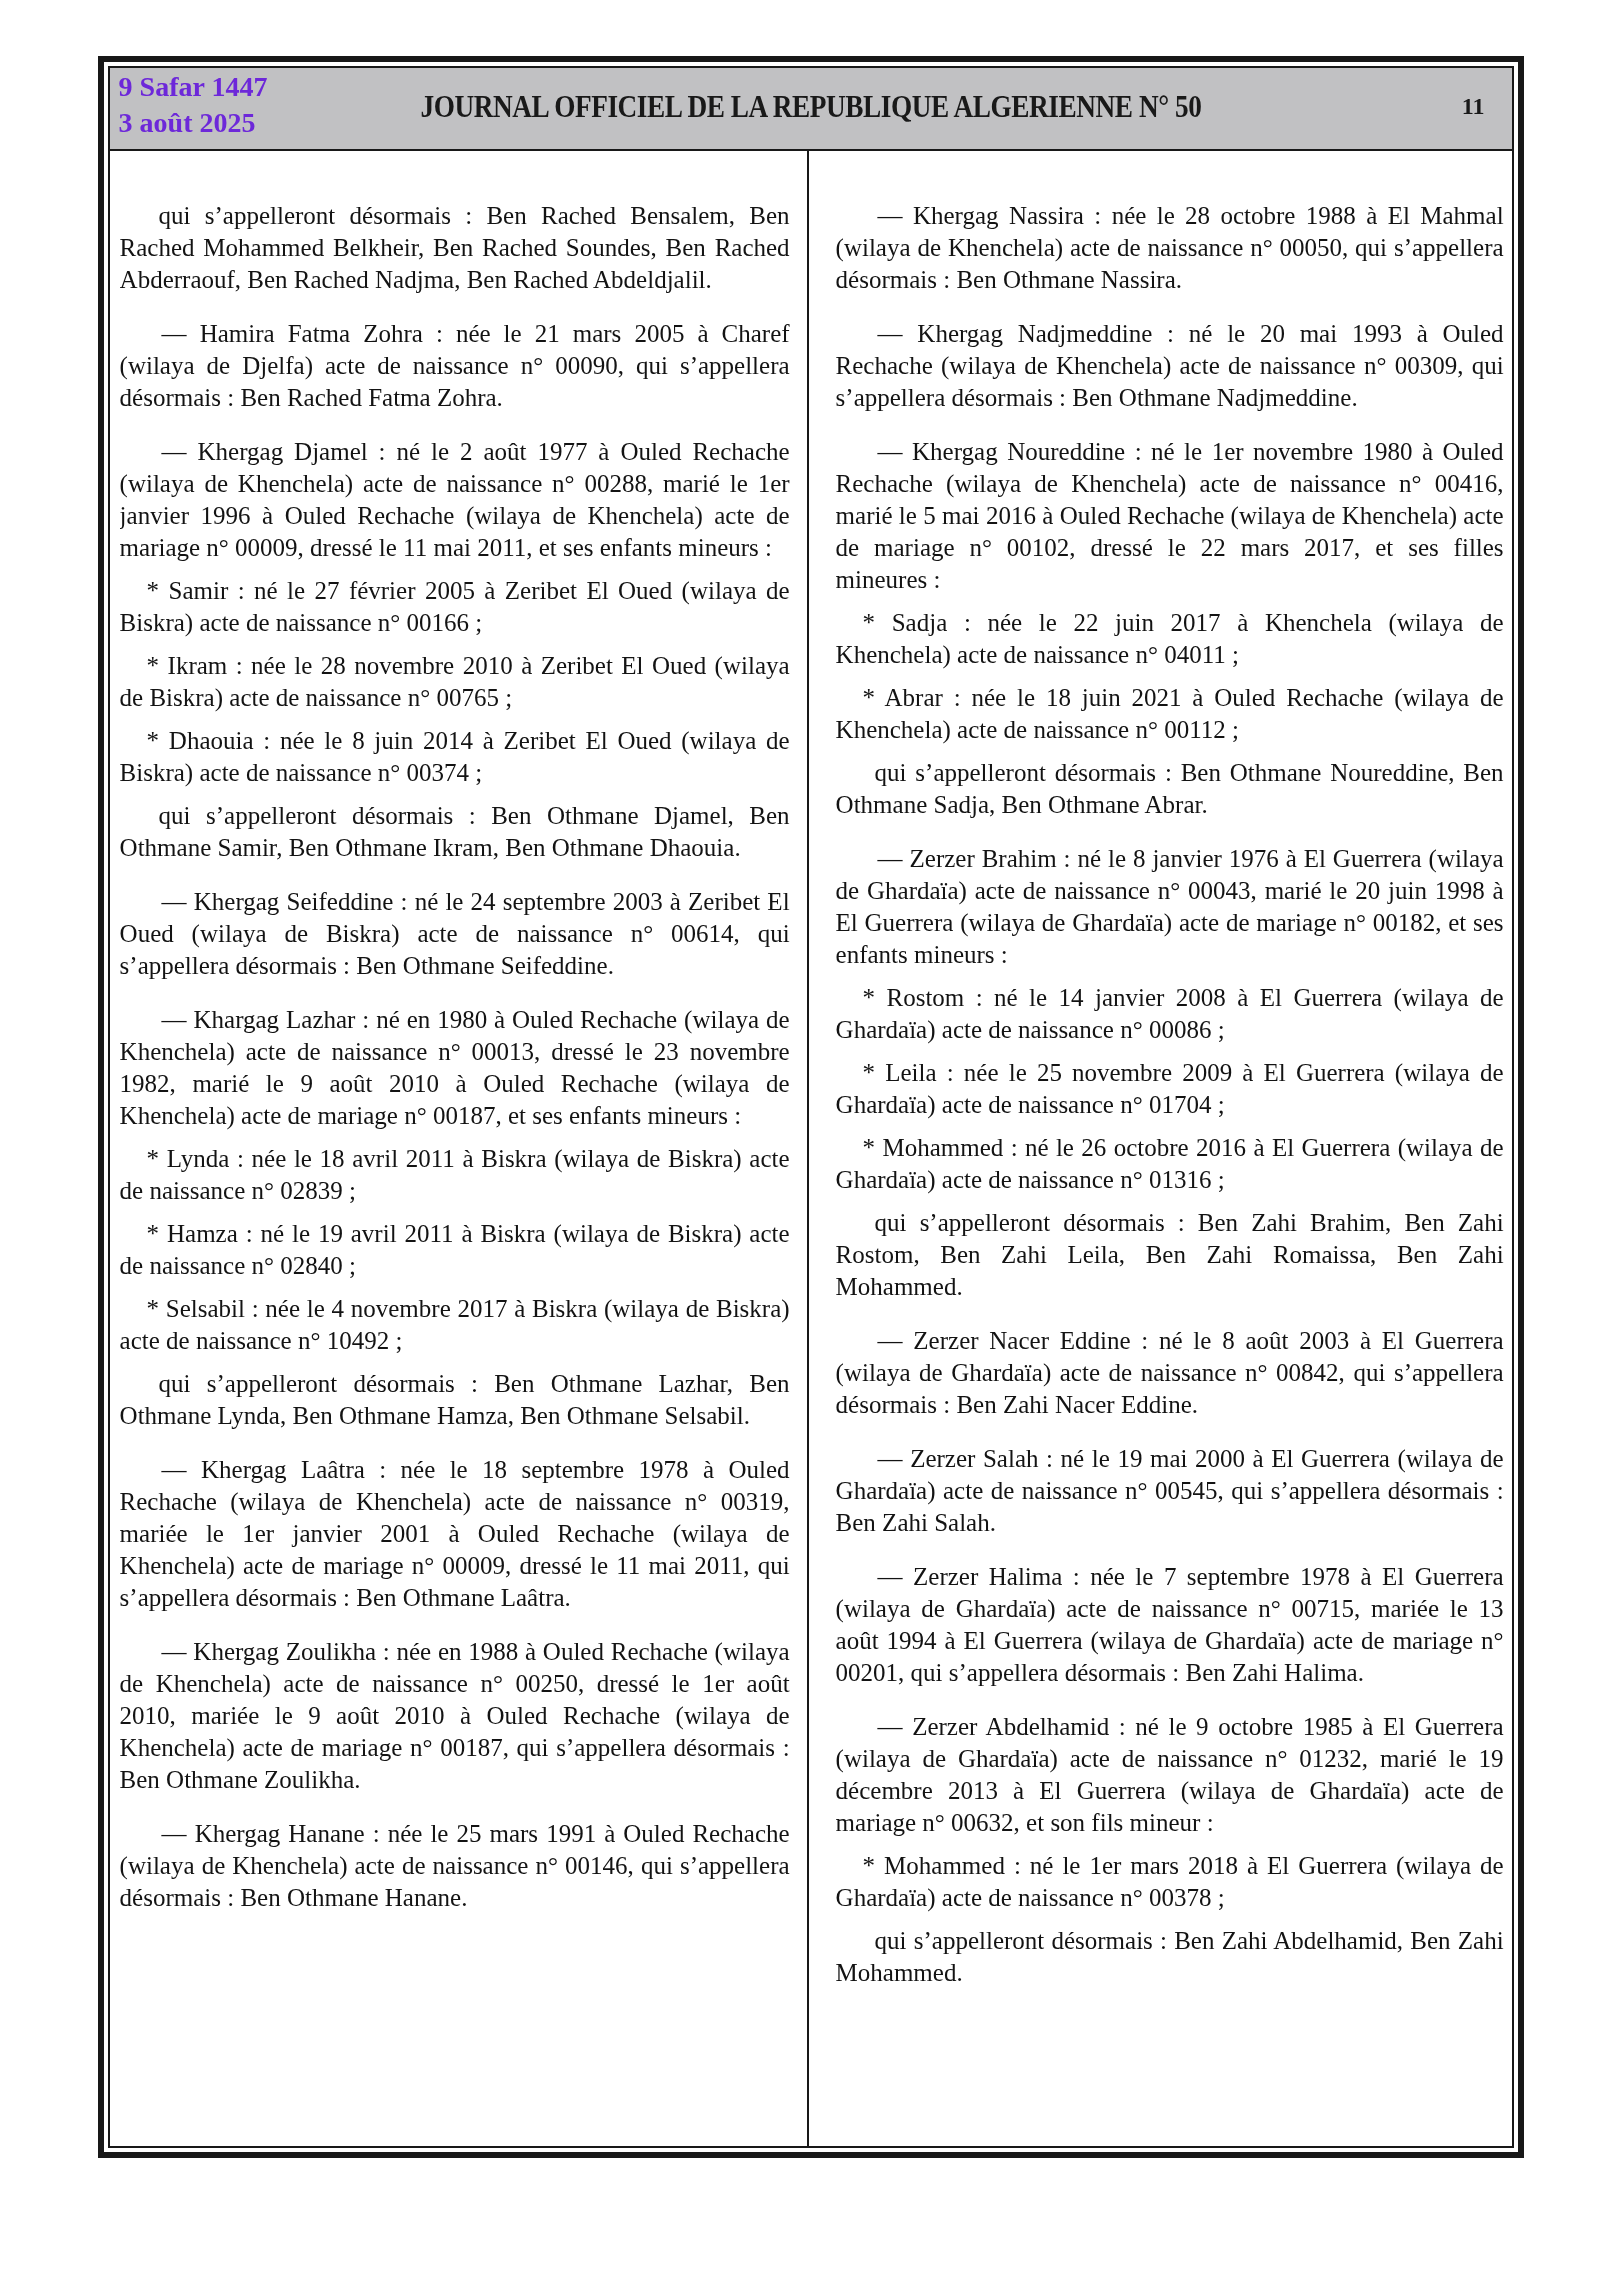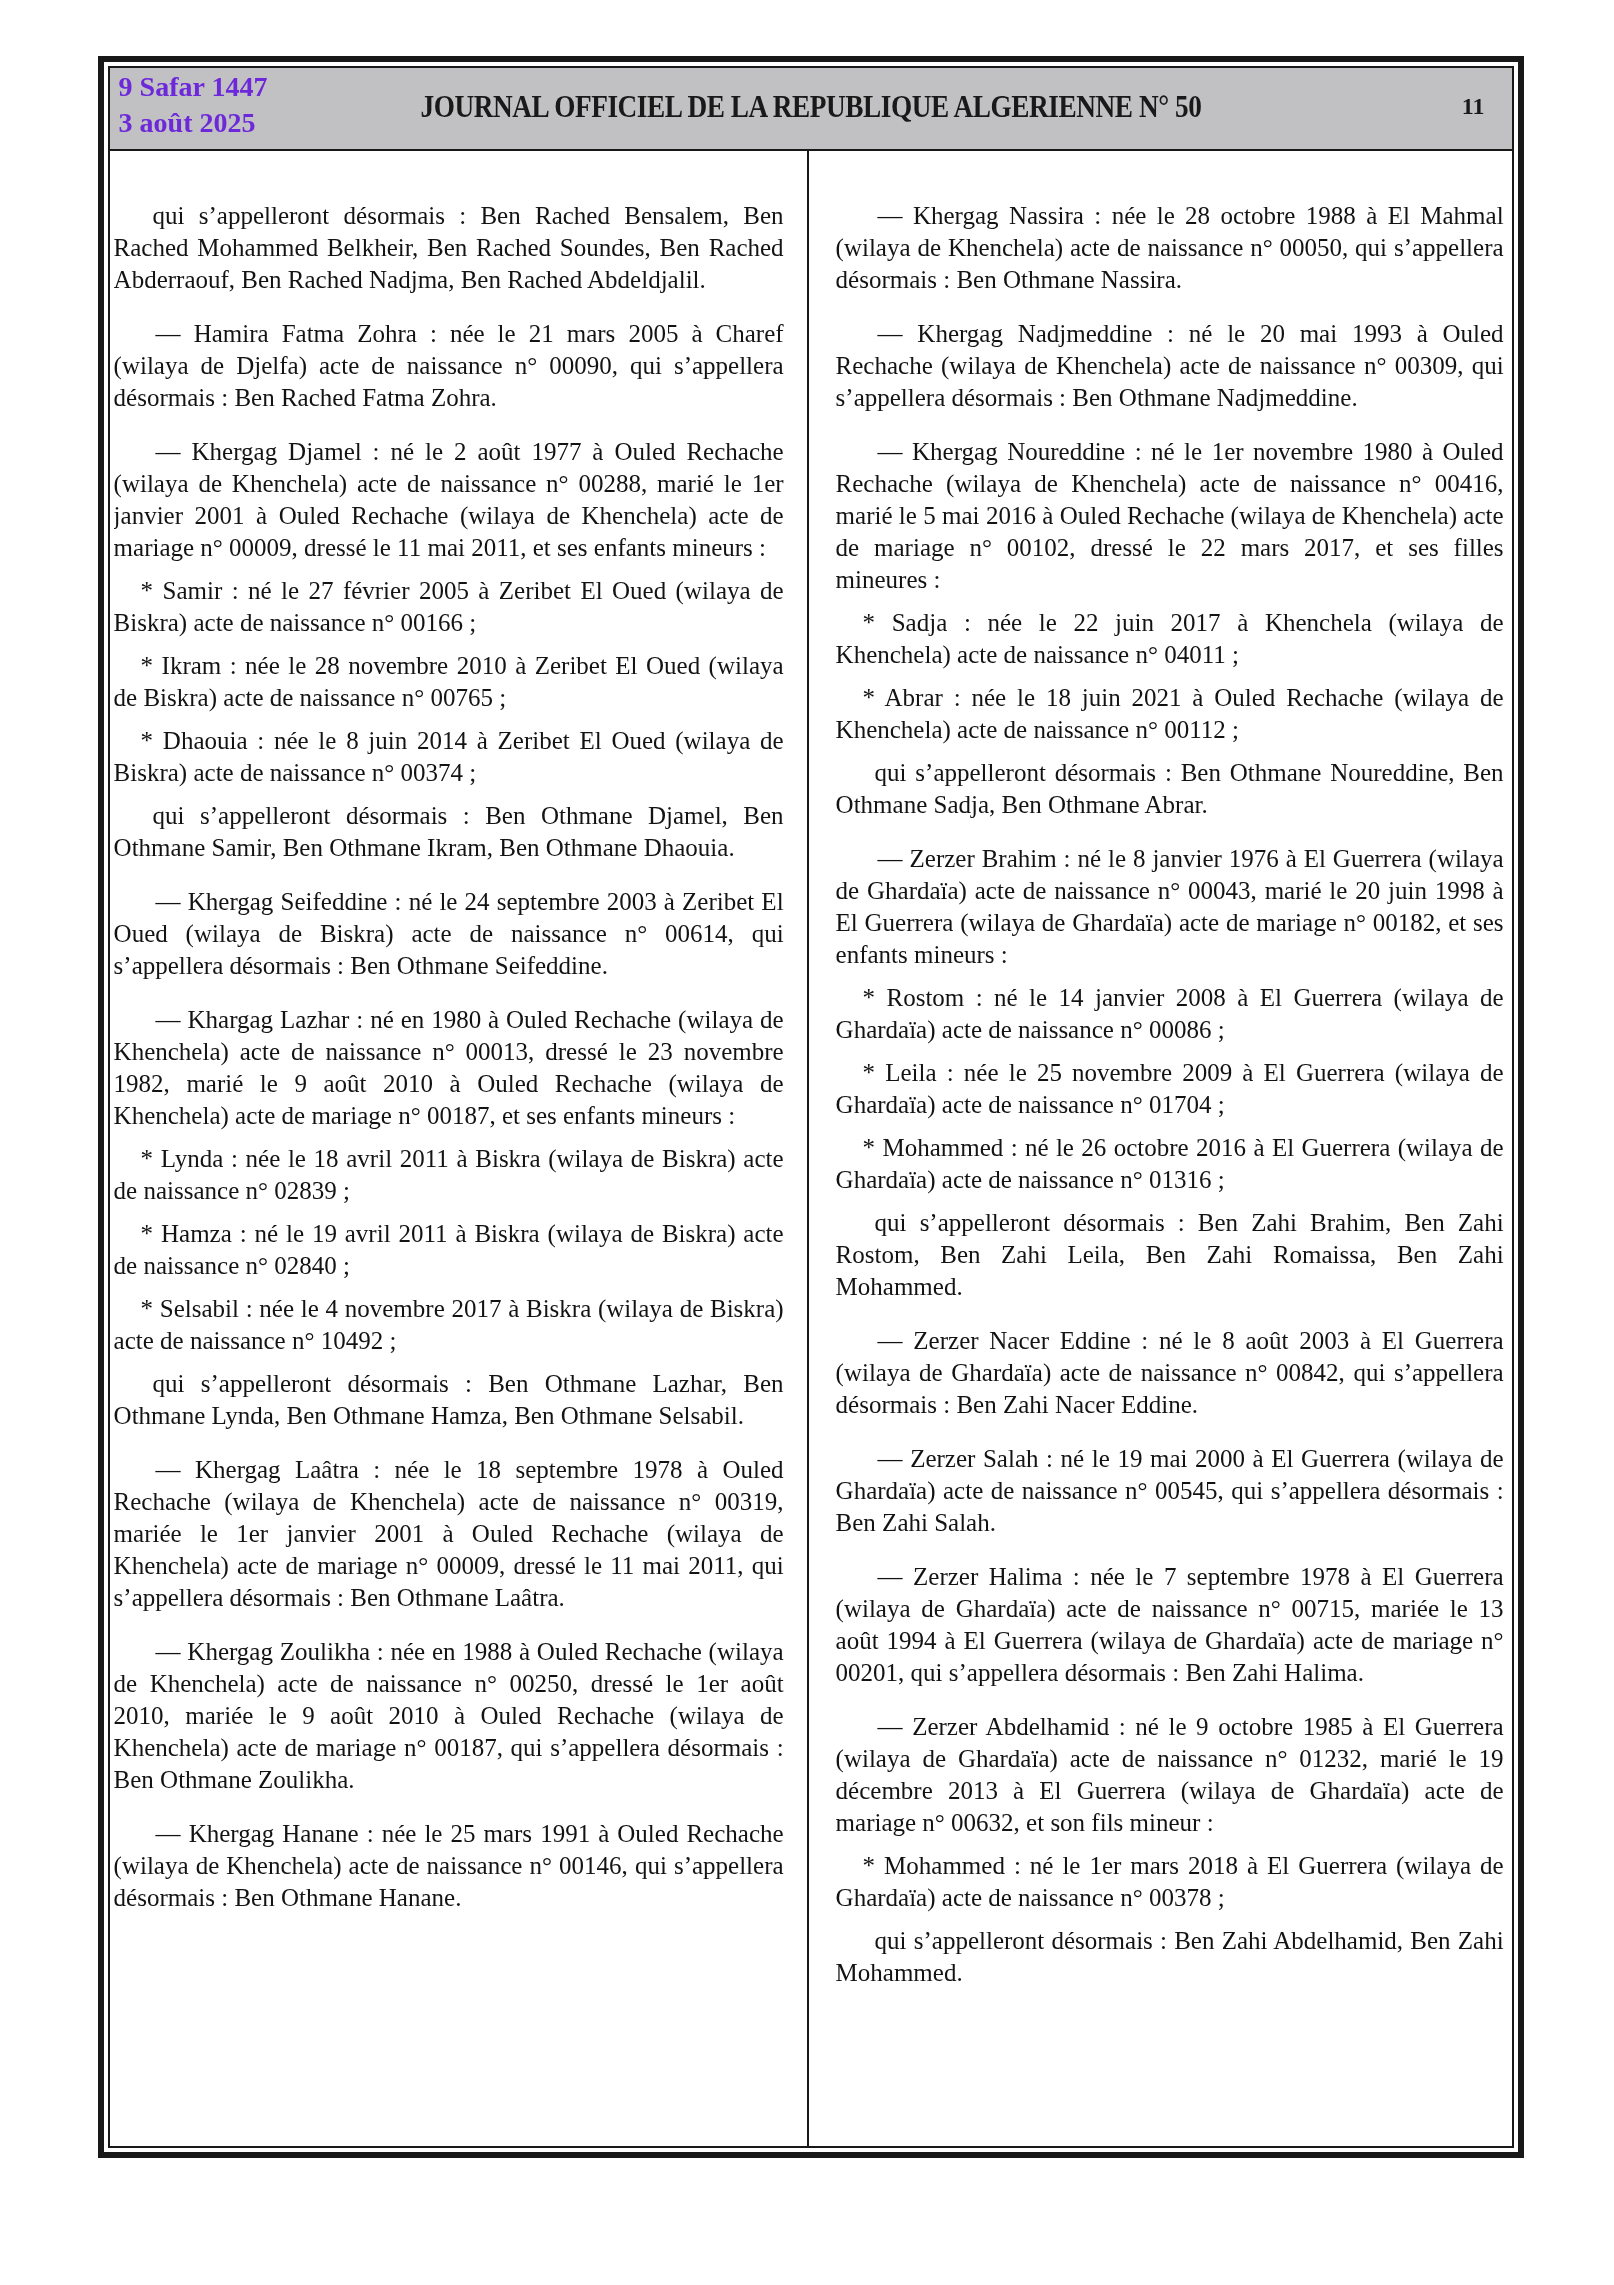--- a/index.html
+++ b/index.html
@@ -34,21 +34,21 @@
     position:absolute;right:28px;top:50%;transform:translateY(-54%);
     font-weight:bold;font-size:24px;color:#191919;
   }
   .columns{
     position:absolute;left:0;top:83px;right:0;bottom:0;
   }
   .col{
     position:absolute;top:49px;height:1936px;overflow:hidden;
     font-size:25px;line-height:32px;text-align:justify;color:#131313;
   }
-  .col-left{left:4px;width:670px;}
+  .col-left{left:10px;width:670px;}
   .col-right{left:726px;width:668px;}
   .column-divider{
     position:absolute;left:697px;top:0;width:2.7px;height:100%;background:#181818;
   }
   .para{margin:11px 0 0 0;}
   .para:first-child{margin-top:0;}
   .para.dash{margin-top:22px;text-indent:42px;font-family:Liberation Serif, serif;}
   .para.dash:first-child{margin-top:0;}
   .para.star{text-indent:27px;}
   .para.qui{text-indent:39px;}
@@ -66,21 +66,21 @@
       </div>
       <div class="journal-title">JOURNAL OFFICIEL DE LA REPUBLIQUE ALGERIENNE N° 50</div>
       <div class="page-number">11</div>
     </div>
 
     <div class="columns">
       <div class="column-divider"></div>
       <div class="col col-left">
           <p class="para qui">qui s’appelleront désormais : Ben Rached Bensalem, Ben Rached Mohammed Belkheir, Ben Rached Soundes, Ben Rached Abderraouf, Ben Rached Nadjma, Ben Rached Abdeldjalil.</p>
           <p class="para dash">— Hamira Fatma Zohra : née le 21 mars 2005 à Charef (wilaya de Djelfa) acte de naissance n° 00090, qui s’appellera désormais : Ben Rached Fatma Zohra.</p>
-          <p class="para dash">— Khergag Djamel : né le 2 août 1977 à Ouled Rechache (wilaya de Khenchela) acte de naissance n° 00288, marié le 1er janvier 2001 à Ouled Rechache (wilaya de Khenchela) acte de mariage n° 00009, dressé le 11 mai 2011, et ses enfants mineurs :</p>
+          <p class="para dash">— Khergag Djamel : né le 2 août 1977 à Ouled Rechache (wilaya de Khenchela) acte de naissance n° 00288, marié le 1er janvier 1996 à Ouled Rechache (wilaya de Khenchela) acte de mariage n° 00009, dressé le 11 mai 2011, et ses enfants mineurs :</p>
           <p class="para star">* Samir : né le 27 février 2005 à Zeribet El Oued (wilaya de Biskra) acte de naissance n° 00166 ;</p>
           <p class="para star">* Ikram : née le 28 novembre 2010 à Zeribet El Oued (wilaya de Biskra) acte de naissance n° 00765 ;</p>
           <p class="para star">* Dhaouia : née le 8 juin 2014 à Zeribet El Oued (wilaya de Biskra) acte de naissance n° 00374 ;</p>
           <p class="para qui">qui s’appelleront désormais : Ben Othmane Djamel, Ben Othmane Samir, Ben Othmane Ikram, Ben Othmane Dhaouia.</p>
           <p class="para dash">— Khergag Seifeddine : né le 24 septembre 2003 à Zeribet El Oued (wilaya de Biskra) acte de naissance n° 00614, qui s’appellera désormais : Ben Othmane Seifeddine.</p>
           <p class="para dash">— Khargag Lazhar : né en 1980 à Ouled Rechache (wilaya de Khenchela) acte de naissance n° 00013, dressé le 23 novembre 1982, marié le 9 août 2010 à Ouled Rechache (wilaya de Khenchela) acte de mariage n° 00187, et ses enfants mineurs :</p>
           <p class="para star">* Lynda : née le 18 avril 2011 à Biskra (wilaya de Biskra) acte de naissance n° 02839 ;</p>
           <p class="para star">* Hamza : né le 19 avril 2011 à Biskra (wilaya de Biskra) acte de naissance n° 02840 ;</p>
           <p class="para star">* Selsabil : née le 4 novembre 2017 à Biskra (wilaya de Biskra) acte de naissance n° 10492 ;</p>
           <p class="para qui">qui s’appelleront désormais : Ben Othmane Lazhar, Ben Othmane Lynda, Ben Othmane Hamza, Ben Othmane Selsabil.</p>

